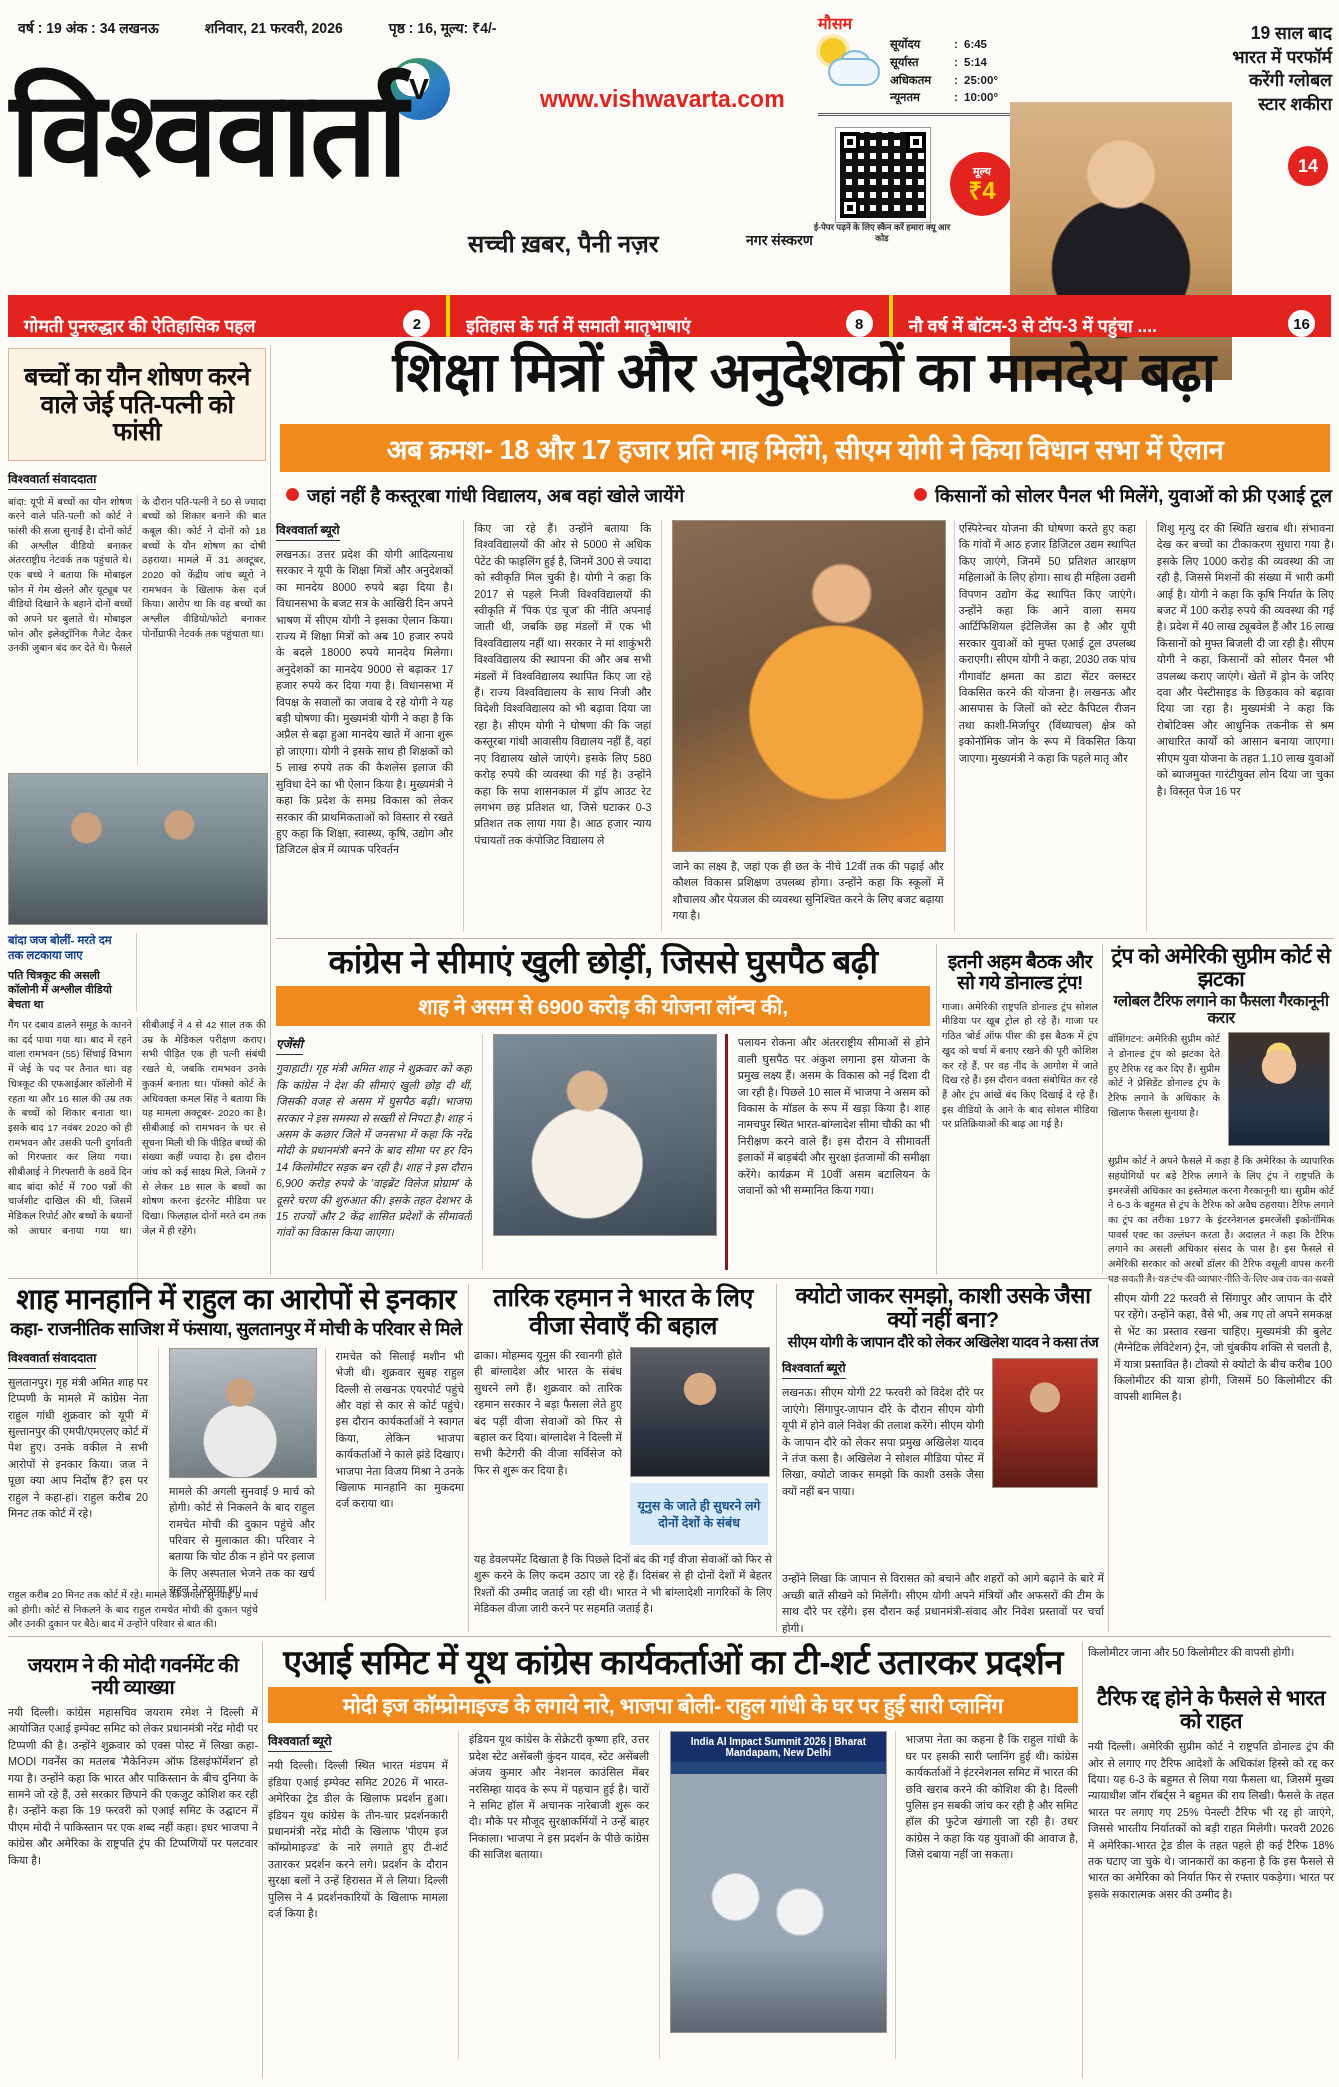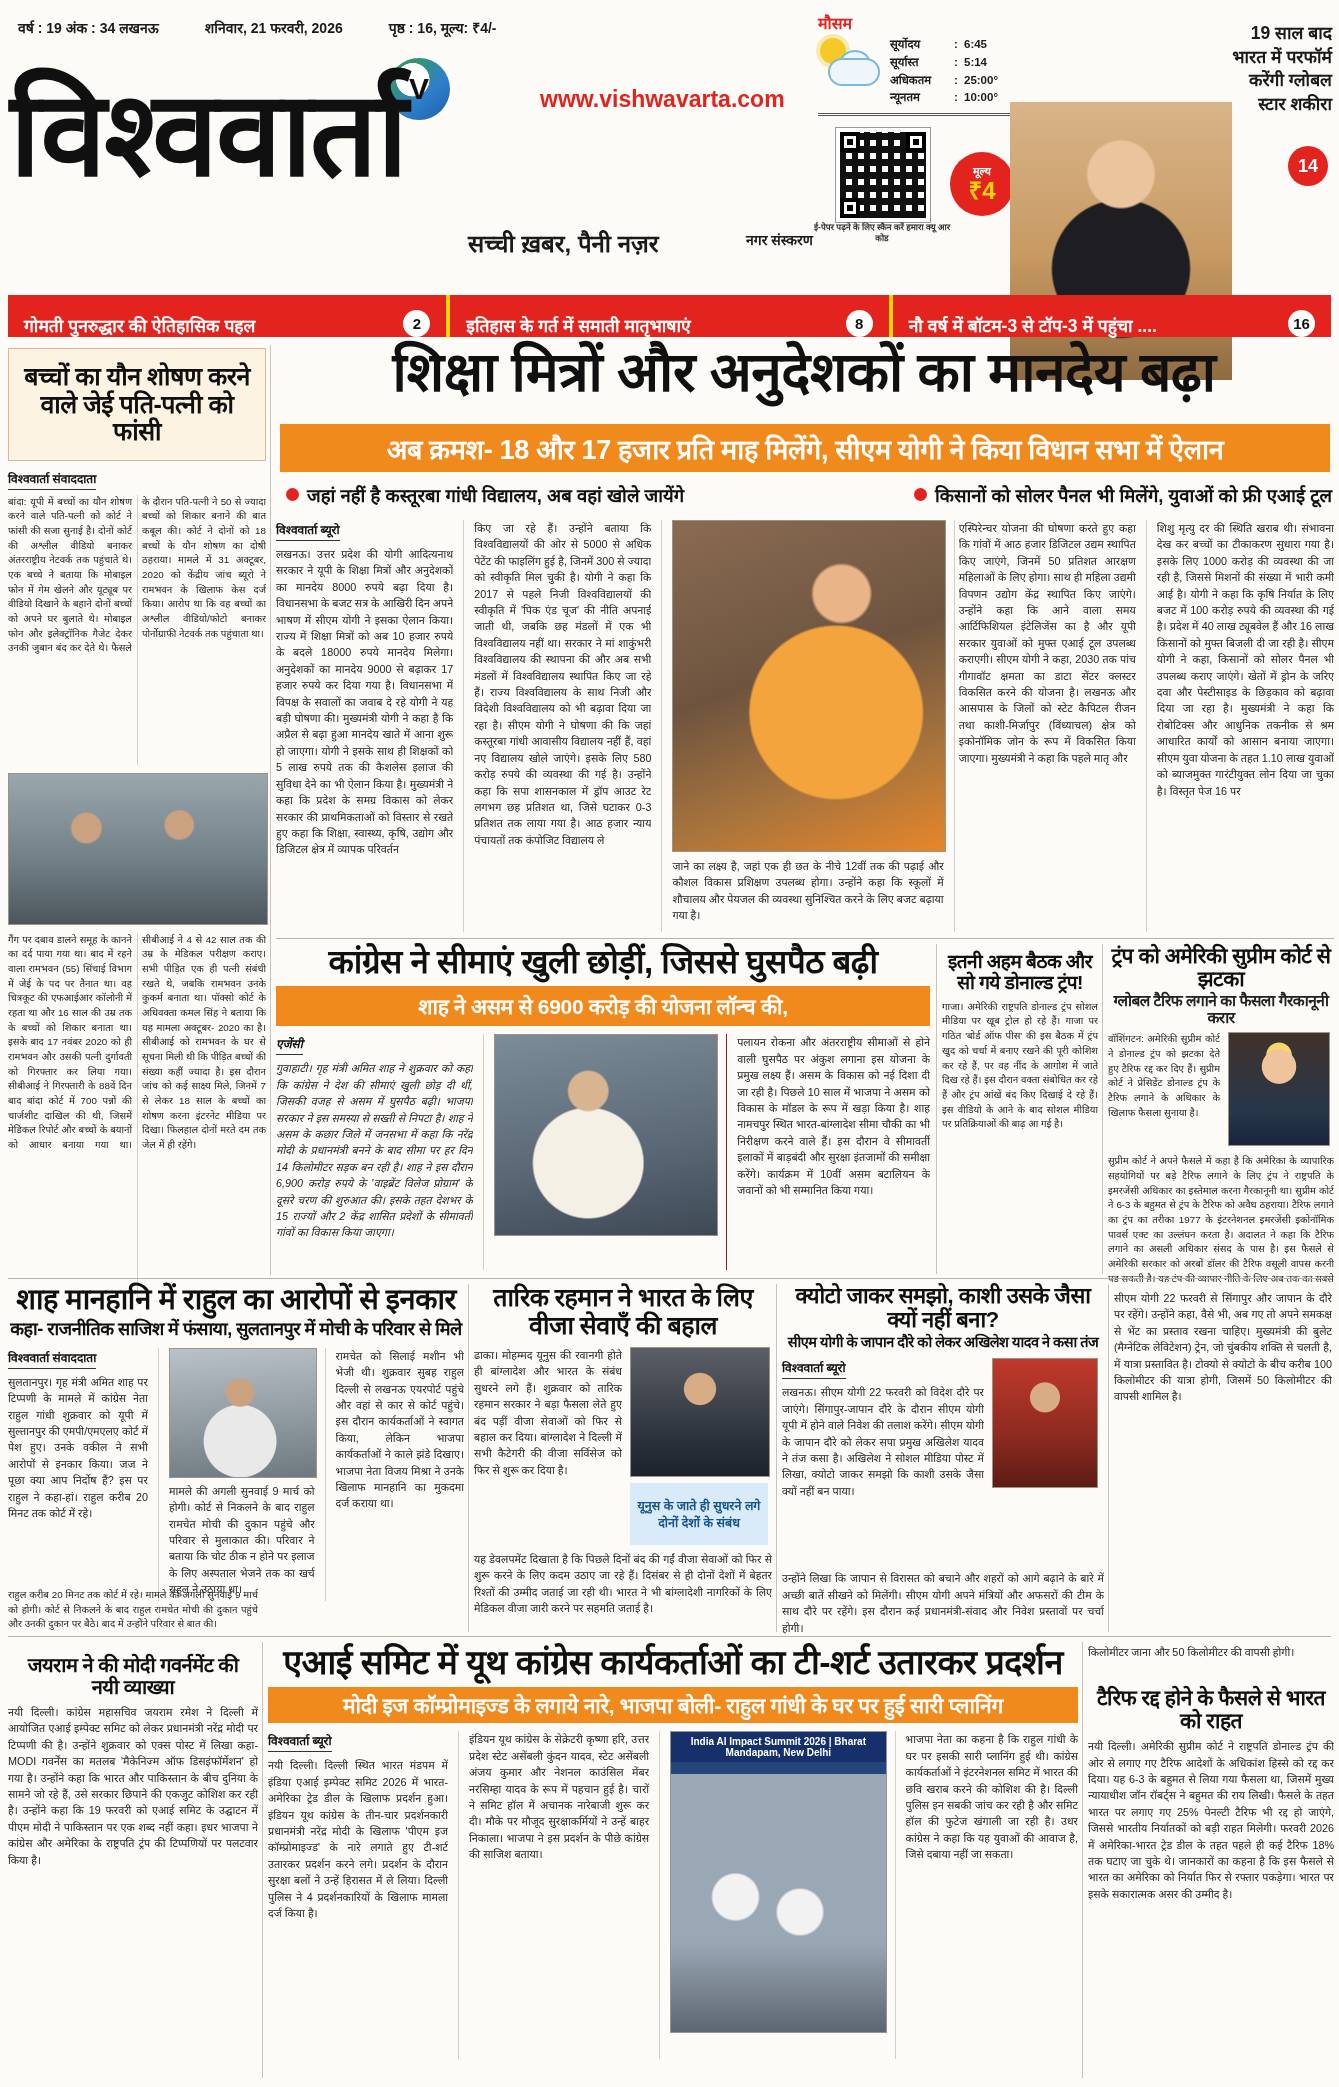--- a/index.html
+++ b/index.html
@@ -155,20 +155,27 @@
       <div class="headline" style="font-size:25px;">बच्चों का यौन शोषण करने वाले जेई पति-पत्नी को फांसी</div>
     </div>
     <div style="margin-top:8px;">
       <span class="byline">विश्ववार्ता संवाददाता</span>
     </div>
     <div class="small-txt" style="column-count:2;column-gap:10px;column-rule:1px solid #d5cfc5;height:270px;overflow:hidden;">बांदा: यूपी में बच्चों का यौन शोषण करने वाले पति-पत्नी को कोर्ट ने फांसी की सजा सुनाई है। दोनों कोर्ट की अश्लील वीडियो बनाकर अंतरराष्ट्रीय नेटवर्क तक पहुंचाते थे। एक बच्चे ने बताया कि मोबाइल फोन में गेम खेलने और यूट्यूब पर वीडियो दिखाने के बहाने दोनों बच्चों को अपने घर बुलाते थे। मोबाइल फोन और इलेक्ट्रॉनिक गैजेट देकर उनकी जुबान बंद कर देते थे। फैसले के दौरान पति-पत्नी ने 50 से ज्यादा बच्चों को शिकार बनाने की बात कबूल की। कोर्ट ने दोनों को 18 बच्चों के यौन शोषण का दोषी ठहराया। मामले में 31 अक्टूबर, 2020 को केंद्रीय जांच ब्यूरो ने रामभवन के खिलाफ केस दर्ज किया। आरोप था कि वह बच्चों का अश्लील वीडियो/फोटो बनाकर पोर्नोग्राफी नेटवर्क तक पहुंचाता था।</div>
     <div class="photo" style="width:100%;height:150px;margin:8px 0;
          background:radial-gradient(circle at 30% 36%, #caa27f 0 7%, transparent 8%),
                     radial-gradient(circle at 66% 34%, #caa27f 0 7%, transparent 8%),
                     linear-gradient(180deg,#9aa7ad 0%,#6f7d85 60%,#4c565c 100%);"></div>
+    <div style="display:flex;gap:10px;">
+      <div style="width:118px;">
+        <div style="font-weight:bold;font-size:11.5px;color:#0f3f8c;line-height:1.35;margin-bottom:4px;">बांदा जज बोलीं- मरते दम तक लटकाया जाए</div>
+        <div style="font-weight:bold;font-size:11px;line-height:1.35;">पति चित्रकूट की असली कॉलोनी में अश्लील वीडियो बेचता था</div>
+      </div>
+      <div style="flex:1;border-left:1px solid #d5cfc5;"></div>
+    </div>
     <div class="small-txt" style="column-count:2;column-gap:10px;column-rule:1px solid #d5cfc5;height:372px;overflow:hidden;margin-top:6px;">गैंग पर दबाव डालने समूह के कानने का दर्द पाया गया था। बाद में रहने वाला रामभवन (55) सिंचाई विभाग में जेई के पद पर तैनात था। वह चित्रकूट की एफआईआर कॉलोनी में रहता था और 16 साल की उम्र तक के बच्चों को शिकार बनाता था। इसके बाद 17 नवंबर 2020 को ही रामभवन और उसकी पत्नी दुर्गावती को गिरफ्तार कर लिया गया। सीबीआई ने गिरफ्तारी के 88वें दिन बाद बांदा कोर्ट में 700 पन्नों की चार्जशीट दाखिल की थी, जिसमें मेडिकल रिपोर्ट और बच्चों के बयानों को आधार बनाया गया था। सीबीआई ने 4 से 42 साल तक की उम्र के मेडिकल परीक्षण कराए। सभी पीड़ित एक ही पत्नी संबंधी रखते थे, जबकि रामभवन उनके कुकर्म बनाता था। पॉक्सो कोर्ट के अधिवक्ता कमल सिंह ने बताया कि यह मामला अक्टूबर- 2020 का है। सीबीआई को रामभवन के घर से सूचना मिली थी कि पीड़ित बच्चों की संख्या कहीं ज्यादा है। इस दौरान जांच को कई साक्ष्य मिले, जिनमें 7 से लेकर 18 साल के बच्चों का शोषण करना इंटरनेट मीडिया पर दिखा। फिलहाल दोनों मरते दम तक जेल में ही रहेंगे।</div>
   </div>
   <div class="abs rule-v" style="left:270px;top:345px;height:930px;"></div>
 
   <div class="abs headline center" style="left:276px;top:342px;width:1056px;font-size:55px;">शिक्षा मित्रों और अनुदेशकों का मानदेय बढ़ा</div>
   <div class="abs orange-strip" style="left:280px;top:424px;width:1050px;height:48px;font-size:27px;">अब क्रमश- 18 और 17 हजार प्रति माह मिलेंगे, सीएम योगी ने किया विधान सभा में ऐलान</div>
   <div class="abs" style="left:286px;top:482px;width:1046px;display:flex;justify-content:space-between;">
     <div class="bullet">
       <span class="red-dot"></span>
       <span>जहां नहीं है कस्तूरबा गांधी विद्यालय, अब वहां खोले जायेंगे</span>
@@ -211,21 +218,21 @@
       <div class="col" style="width:200px;font-style:italic;">
         <span class="byline">एजेंसी</span>
         <div class="body-txt" style="height:210px;overflow:hidden;">गुवाहाटी। गृह मंत्री अमित शाह ने शुक्रवार को कहा कि कांग्रेस ने देश की सीमाएं खुली छोड़ दी थीं, जिसकी वजह से असम में घुसपैठ बढ़ी। भाजपा सरकार ने इस समस्या से सख्ती से निपटा है। शाह ने असम के कछार जिले में जनसभा में कहा कि नरेंद्र मोदी के प्रधानमंत्री बनने के बाद सीमा पर हर दिन 14 किलोमीटर सड़क बन रही है। शाह ने इस दौरान 6,900 करोड़ रुपये के 'वाइब्रेंट विलेज प्रोग्राम' के दूसरे चरण की शुरुआत की। इसके तहत देशभर के 15 राज्यों और 2 केंद्र शासित प्रदेशों के सीमावर्ती गांवों का विकास किया जाएगा।</div>
       </div>
       <div style="width:226px;">
         <div class="photo" style="width:100%;height:200px;
              background:radial-gradient(circle at 42% 28%, #d9b491 0 10%, transparent 11%),
                         radial-gradient(circle at 42% 64%, #f5f0e6 0 30%, transparent 31%),
                         linear-gradient(170deg,#7d8c99 0%,#5d6b78 55%,#3e4955 100%);"></div>
       </div>
-      <div class="col" style="width:196px;border-left:1px solid #7f1d1d;padding-left:10px;">
+      <div class="col" style="width:196px;border-left:3px solid #7f1d1d;padding-left:10px;">
         <div class="body-txt" style="height:236px;overflow:hidden;">पलायन रोकना और अंतरराष्ट्रीय सीमाओं से होने वाली घुसपैठ पर अंकुश लगाना इस योजना के प्रमुख लक्ष्य हैं। असम के विकास को नई दिशा दी जा रही है। पिछले 10 साल में भाजपा ने असम को विकास के मॉडल के रूप में खड़ा किया है। शाह नामचपुर स्थित भारत-बांग्लादेश सीमा चौकी का भी निरीक्षण करने वाले हैं। इस दौरान वे सीमावर्ती इलाकों में बाड़बंदी और सुरक्षा इंतजामों की समीक्षा करेंगे। कार्यक्रम में 10वीं असम बटालियन के जवानों को भी सम्मानित किया गया।</div>
       </div>
     </div>
   </div>
 
   <div class="abs" style="left:942px;top:952px;width:156px;">
     <div class="headline center" style="font-size:19px;">इतनी अहम बैठक और सो गये डोनाल्ड ट्रंप!</div>
     <div class="small-txt" style="margin-top:6px;height:262px;overflow:hidden;">गाजा। अमेरिकी राष्ट्रपति डोनाल्ड ट्रंप सोशल मीडिया पर खूब ट्रोल हो रहे हैं। गाजा पर गठित 'बोर्ड ऑफ पीस' की इस बैठक में ट्रंप खुद को चर्चा में बनाए रखने की पूरी कोशिश कर रहे हैं, पर वह नींद के आगोश में जाते दिख रहे हैं। इस दौरान वक्ता संबोधित कर रहे हैं और ट्रंप आंखें बंद किए दिखाई दे रहे हैं। इस वीडियो के आने के बाद सोशल मीडिया पर प्रतिक्रियाओं की बाढ़ आ गई है।</div>
   </div>
   <div class="abs rule-v" style="left:936px;top:944px;height:330px;"></div>

